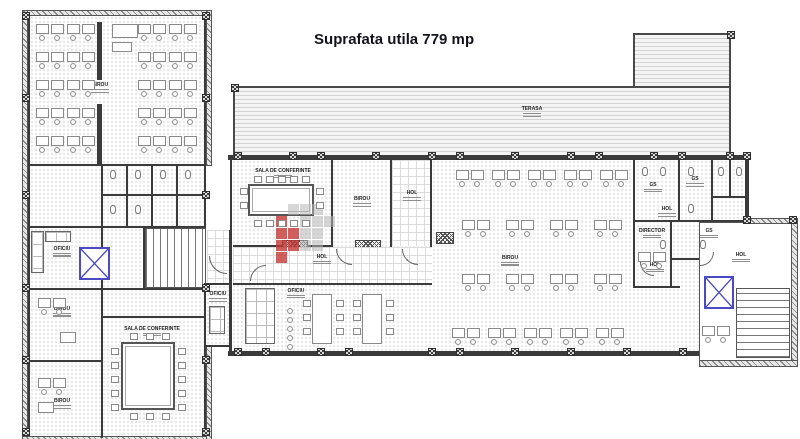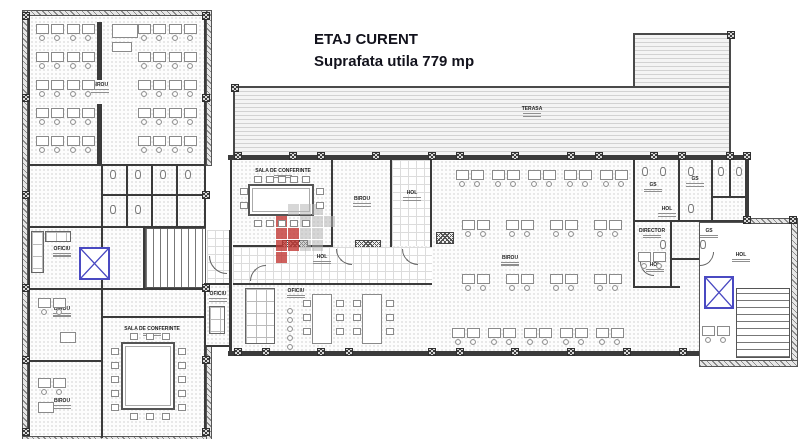--- a/index.html
+++ b/index.html
@@ -165,21 +165,20 @@
       <div class="wmsq" style="left: 36px; top: 36px; background: rgb(183, 183, 183); opacity: 0.55;"></div>
       <div class="wmsq" style="left: 0px; top: 12px; background: rgb(194, 56, 53); opacity: 0.8;"></div>
       <div class="wmsq" style="left: 0px; top: 24px; background: rgb(194, 56, 53); opacity: 0.8;"></div>
       <div class="wmsq" style="left: 12px; top: 24px; background: rgb(194, 56, 53); opacity: 0.8;"></div>
       <div class="wmsq" style="left: 0px; top: 36px; background: rgb(194, 56, 53); opacity: 0.8;"></div>
       <div class="wmsq" style="left: 12px; top: 36px; background: rgb(194, 56, 53); opacity: 0.8;"></div>
       <div class="wmsq" style="left: 0px; top: 48px; background: rgb(194, 56, 53); opacity: 0.8;"></div>
     </div>
 
   <div class="abs title" style="left:314px;top:28px">
-    <div>ETAJ CURENT</div>
     <div>Suprafata utila 779 mp</div>
   </div>
 
   <div class="abs rl" style="left:78px;top:82px;width:44px">BIROU</div>
   <div class="abs rl" style="left:40px;top:246px;width:44px">OFICIU</div>
   <div class="abs rl" style="left:40px;top:306px;width:44px">BIROU</div>
   <div class="abs rl" style="left:116px;top:326px;width:72px">SALA DE CONFERINTE</div>
   <div class="abs rl" style="left:40px;top:398px;width:44px">BIROU</div>
   <div class="abs rl" style="left:204px;top:291px;width:28px">OFICIU</div>
   <div class="abs rl" style="left:502px;top:106px;width:60px">TERASA</div>

